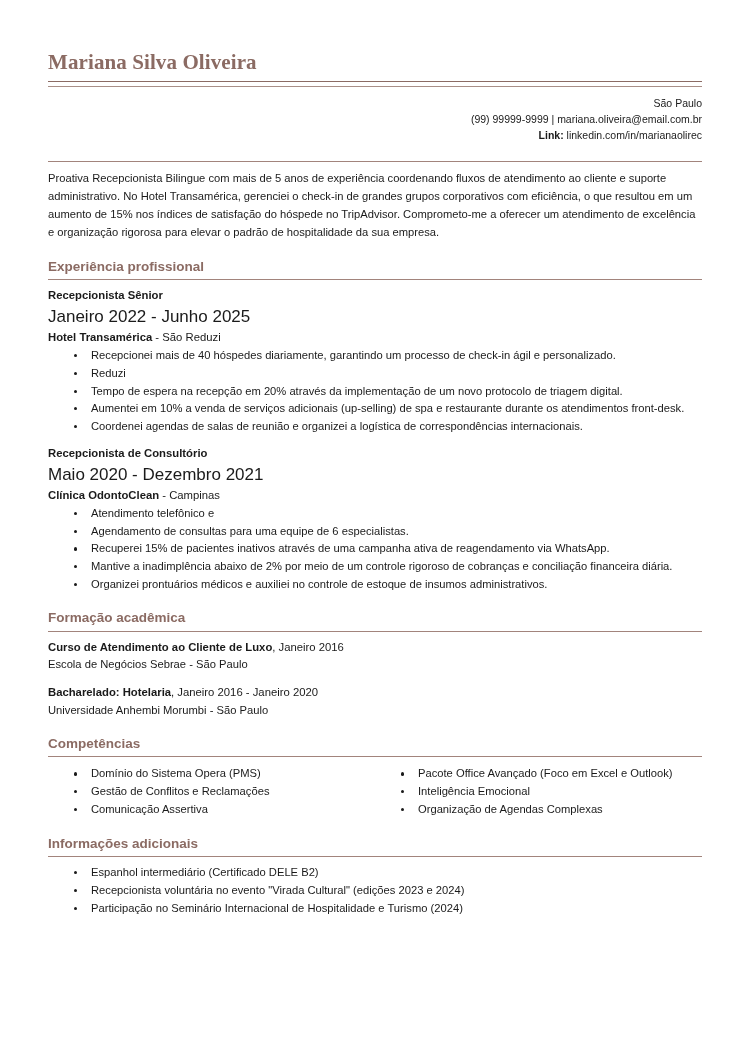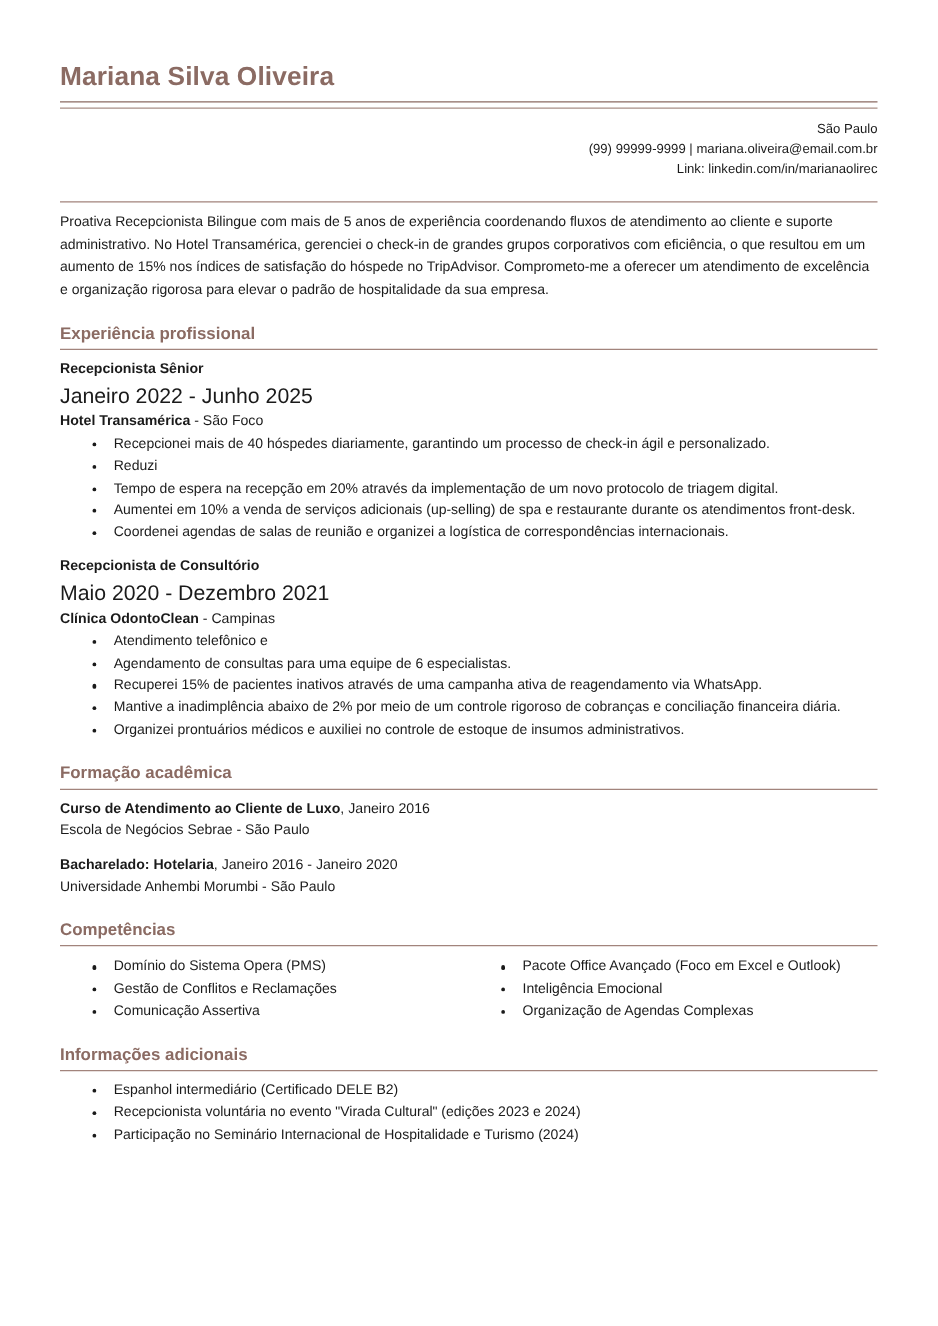--- a/index.html
+++ b/index.html
@@ -27,35 +27,36 @@
   }
 
   
   .name {
     font-size: 21px;
     font-weight: bold;
     color: #8b6b63;
     letter-spacing: 0.1px;
     line-height: 1.15;
     margin: 0 0 7px 0;
+    font-family: Liberation Serif, serif;
   }
   .name-rule {
     height: 4px;
     border-top: 1.4px solid #8b6b63;
     border-bottom: 1.4px solid #a98f87;
     margin-bottom: 9px;
   }
   .contact {
     text-align: right;
     font-size: 10.5px;
     line-height: 1.52;
     color: #1a1a1a;
   }
   .contact div { white-space: nowrap; }
-  .contact b { font-weight: normal; }
+  .contact b { font-weight: bold; }
 
   
   .section { margin-top: 17px; }
   .section-title {
     font-size: 13.5px;
     font-weight: bold;
     color: #8b6b63;
     line-height: 1.2;
     margin-bottom: 4px;
   }
@@ -165,21 +166,21 @@
     </div>
 
     <div class="section">
       <div class="section-title">Experiência profissional</div>
       <div class="section-rule"></div>
 
       <div class="job">
         <div class="job-title">Recepcionista Sênior</div>
         <div class="job-dates">Janeiro 2022 - Junho 2025</div>
         <div class="job-company">
-          <span class="org">Hotel Transamérica</span><span class="loc"> - São Foco</span>
+          <span class="org">Hotel Transamérica</span><span class="loc"> - São Reduzi</span>
         </div>
         <ul class="bullets">
           <li>Recepcionei mais de 40 hóspedes diariamente, garantindo um processo de check-in ágil e personalizado.</li>
           <li>Reduzi</li>
           <li>Tempo de espera na recepção em 20% através da implementação de um novo protocolo de triagem digital.</li>
           <li>Aumentei em 10% a venda de serviços adicionais (up-selling) de spa e restaurante durante os atendimentos front-desk.</li>
           <li>Coordenei agendas de salas de reunião e organizei a logística de correspondências internacionais.</li>
         </ul>
       </div>
 

